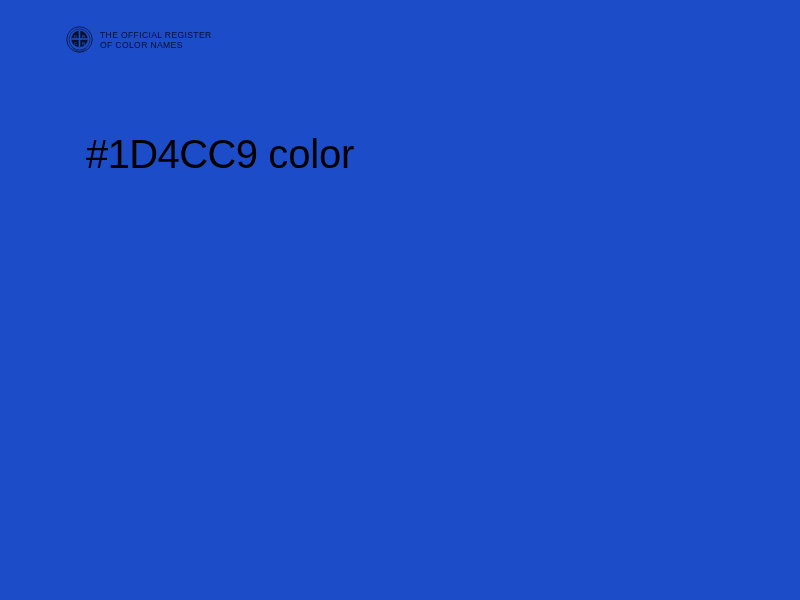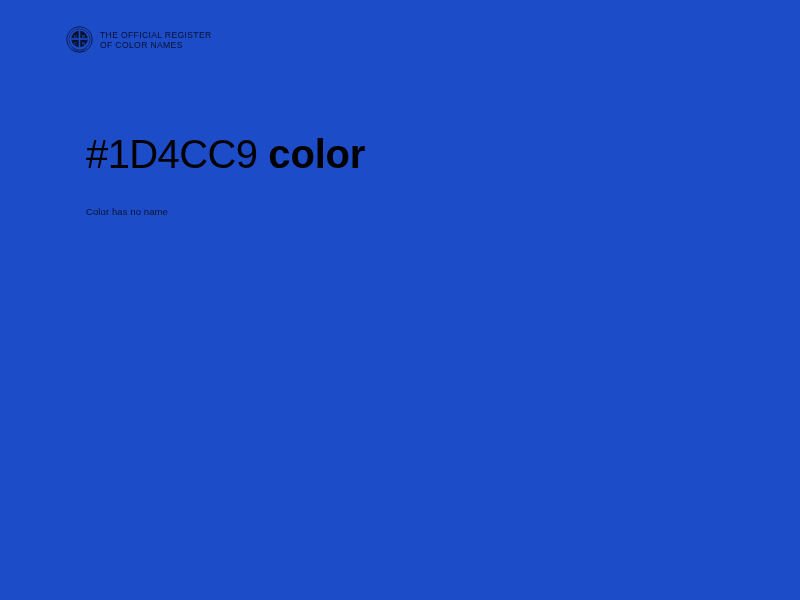--- a/index.html
+++ b/index.html
@@ -67,21 +67,21 @@
     color: #000000;
     font-weight: 400;
     white-space: nowrap;
     letter-spacing: -0.2px;
   }
   .headline .hex {
     font-weight: 400;
     letter-spacing: -0.6px;
   }
   .headline .suffix {
-    font-weight: 700;
+    font-weight: 400;
   }
   .subline {
     margin: 0;
     padding-top: 25px;
     font-family: "Liberation Sans", sans-serif;
     font-size: 9.5px;
     line-height: 14px;
     color: #0a1330;
     font-weight: 400;
     letter-spacing: 0.1px;
@@ -109,16 +109,15 @@
       </svg>
     </span>
     <span class="brand-words">
       <span class="brand-line">THE OFFICIAL REGISTER</span>
       <span class="brand-line">OF COLOR NAMES</span>
     </span>
   </div>
 
   <div class="main">
     <h1 class="headline"><span class="hex">#1D4CC9</span><span class="suffix"> color</span></h1>
-    <p class="subline">Color has no name</p>
   </div>
 
 </div>
 
 </body></html>

